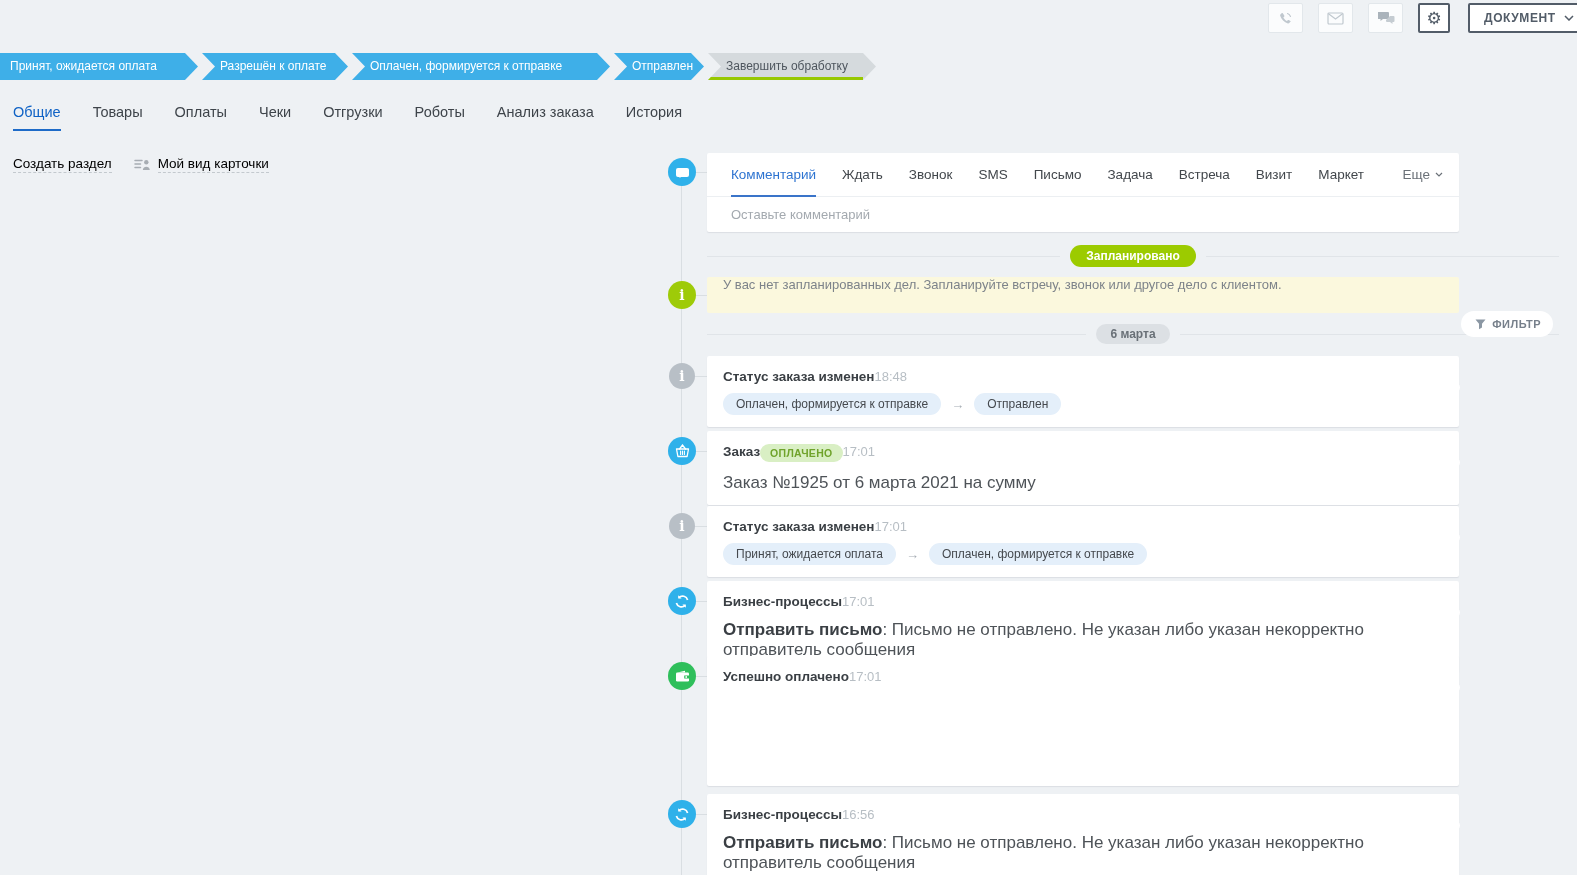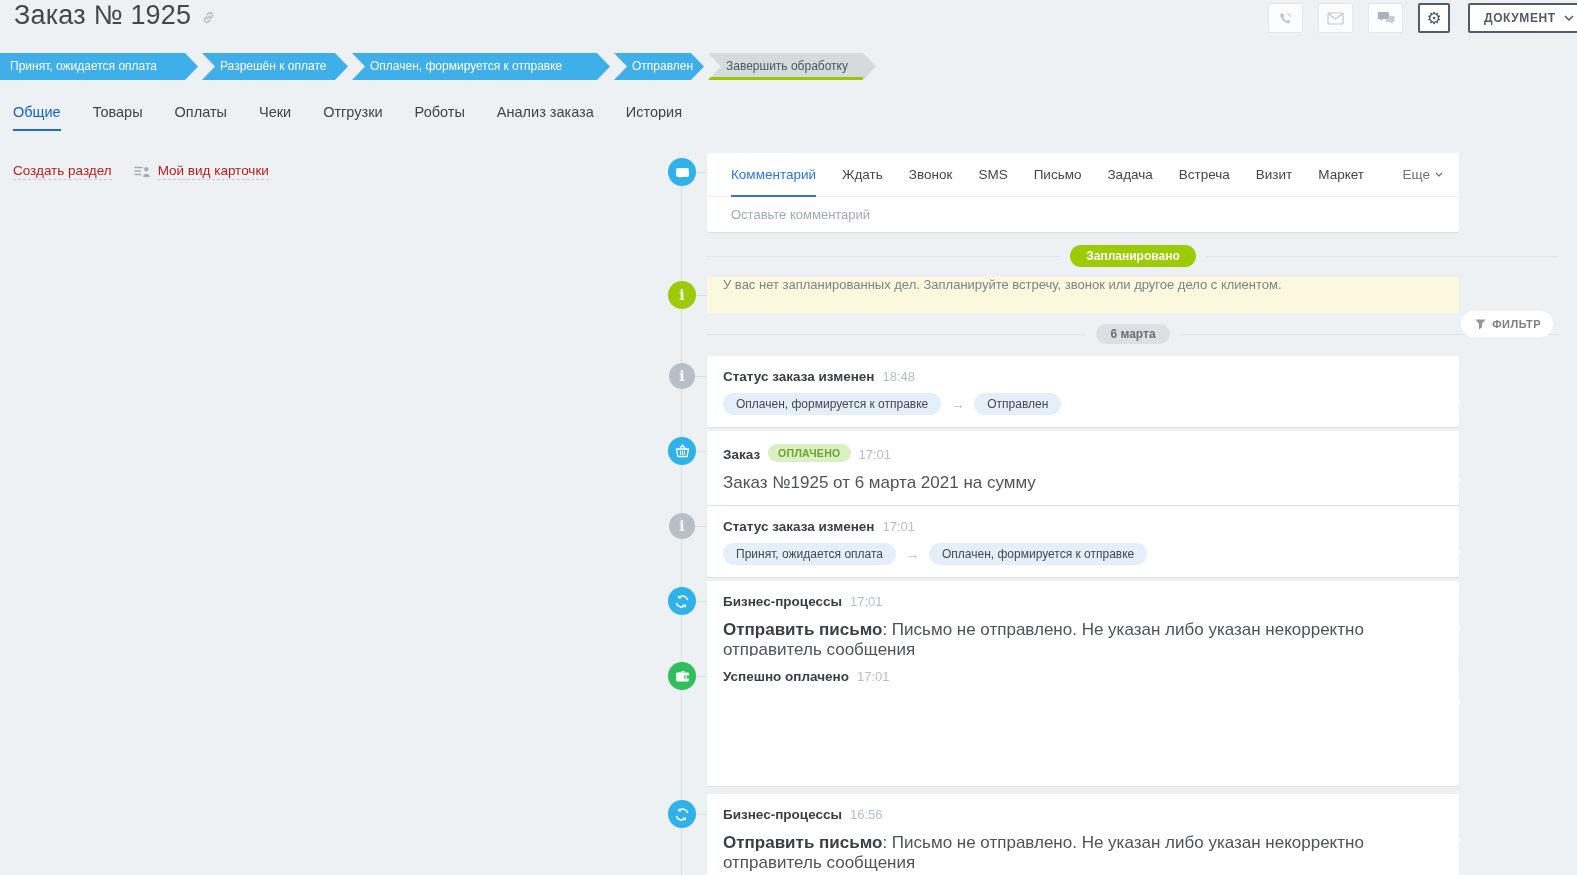--- a/index.html
+++ b/index.html
@@ -27,21 +27,21 @@
   .stage.action .fill { background:#d5dadd; }
   .stage.action { color:#4e565e; }
   .stage.action .underline { position:absolute; left:0; right:13px; bottom:0; height:3px; background:#97c800; }
 
   
   .main-tabs { position:absolute; left:13px; top:104px; display:flex; gap:32px; font-size:14.5px; color:#3e444a; }
   .main-tab { padding-bottom:9px; cursor:pointer; white-space:nowrap; }
   .main-tab.active { color:#0f62c5; border-bottom:2px solid #1e6bc8; }
 
   
-  .left-links { position:absolute; left:13px; top:163px; display:flex; align-items:center; gap:22px; font-size:13.5px; color:#b91c1c; }
+  .left-links { position:absolute; left:13px; top:156px; display:flex; align-items:center; gap:22px; font-size:13.5px; color:#000000; }
   .dashed-link { border-bottom:1px dashed #c3c9ce; cursor:pointer; padding-bottom:1px; }
   .with-icon { display:flex; align-items:center; gap:7px; }
 
   
   .rail { position:absolute; left:681px; top:170px; width:1px; bottom:0; background:#d9dee2; }
   .rail-node { position:absolute; border-radius:50%; display:flex; align-items:center; justify-content:center; z-index:2; }
   .connector { position:absolute; height:1px; background:#d9dee2; left:682px; width:25px; }
 
   .node-blue { background:#2fb1ea; }
   .node-gray { background:#b8bfc6; }
@@ -67,21 +67,21 @@
   .sep-row { position:absolute; left:707px; width:852px; display:flex; align-items:center; }
   .sep-line { flex:1; height:1px; background:#e0e4e8; }
   .planned-pill { background:#9ccb00; color:#fff; font-size:12px; font-weight:bold; padding:4px 16px; border-radius:12px; margin:0 10px; cursor:pointer; }
   .date-pill { background:#dce0e4; color:#697077; font-size:12px; font-weight:bold; padding:3px 14px; border-radius:11px; margin:0 10px; cursor:pointer; }
 
   .banner { top:277px; height:36px; background:#fbf8dd; box-shadow:none; display:flex; padding:0 16px; font-size:13px; color:#7d838a; }
 
   .filter-pill { position:absolute; right:6px; top:-13px; height:26px; background:#fff; border-radius:13px; display:flex; align-items:center; gap:6px; padding:0 12px 0 14px; font-size:11px; font-weight:bold; letter-spacing:.5px; color:#767f8a; cursor:pointer; }
 
   .entry { padding:13px 16px 12px; }
-  .entry-head { display:flex; align-items:flex-end; gap:8px; }
+  .entry-head { display:flex; align-items:flex-start; }
   .entry-title { font-size:13.5px; font-weight:bold; color:#3a3f44; }
   .entry-time { font-size:13px; color:#b7bec4; }
   .entry-avatar { margin-left:auto; }
   .avatar { width:20px; height:20px; border-radius:50%; background:#8195a6; overflow:hidden; position:relative; cursor:pointer; }
   .avatar::before { content:""; position:absolute; top:3.5px; left:6.5px; width:7px; height:7px; border-radius:50%; background:#fff; }
   .avatar::after { content:""; position:absolute; top:12.5px; left:3px; width:14px; height:11px; border-radius:50%; background:#fff; }
 
   .pills-row { display:flex; align-items:center; gap:10px; margin-top:9px; }
   .status-pill { background:#e4effa; color:#45494e; font-size:12px; padding:4px 13px; border-radius:12px; white-space:nowrap; }
   .arrow-glyph { color:#a6adb4; font-size:13px; }
@@ -99,28 +99,20 @@
   .pay-method-label { color:#7c838a; margin-right:6px; }
   .pay-method-value { color:#4e5358; }
 
   svg { display:block; }
 </style>
 </head>
 <body>
 
 <div class="page">
 
-  <h1 class="page-title">
-    <span>Заказ № 1925</span>
-    <span class="link-icon">
-      <svg width="17" height="17" viewBox="0 0 16 16">
-          <path d="M6.7 9.3l2.6-2.6M9.9 8.7l1.6-1.6a2.3 2.3 0 0 0-3.2-3.2L6.7 5.5M6.1 7.3L4.5 8.9a2.3 2.3 0 0 0 3.2 3.2l1.6-1.6" fill="none" stroke="#b9bfc5" stroke-width="1.4" stroke-linecap="round"></path>
-        </svg>
-    </span>
-  </h1>
 
   <div class="top-actions">
     <div class="icon-btn">
       <span>
         <svg width="17" height="17" viewBox="0 0 17 17">
             <path d="M13.9 11.4l-2-1.3c-.4-.25-.9-.2-1.2.15l-.75.8c-1.5-.85-2.8-2.15-3.65-3.65l.8-.75c.35-.3.4-.8.15-1.2l-1.3-2c-.3-.45-.9-.55-1.3-.2l-1.1 1c-.4.35-.55.9-.4 1.4 1.15 3.7 4.05 6.6 7.75 7.75.5.15 1.05 0 1.4-.4l1-1.15c.35-.45.25-1.05-.2-1.35z" fill="#c0c8cf"></path>
             <path d="M10.5 3.5c1.4.5 2.5 1.6 3 3" fill="none" stroke="#c0c8cf" stroke-width="1.1" stroke-linecap="round"></path>
           </svg>
       </span>
     </div>

